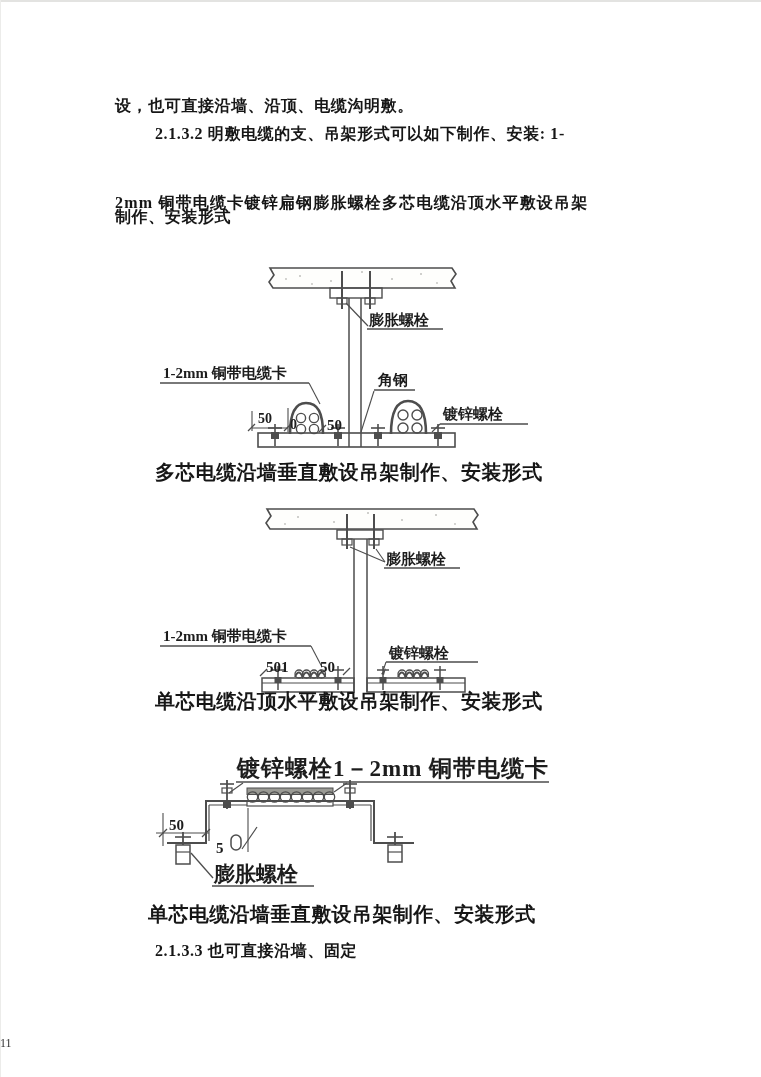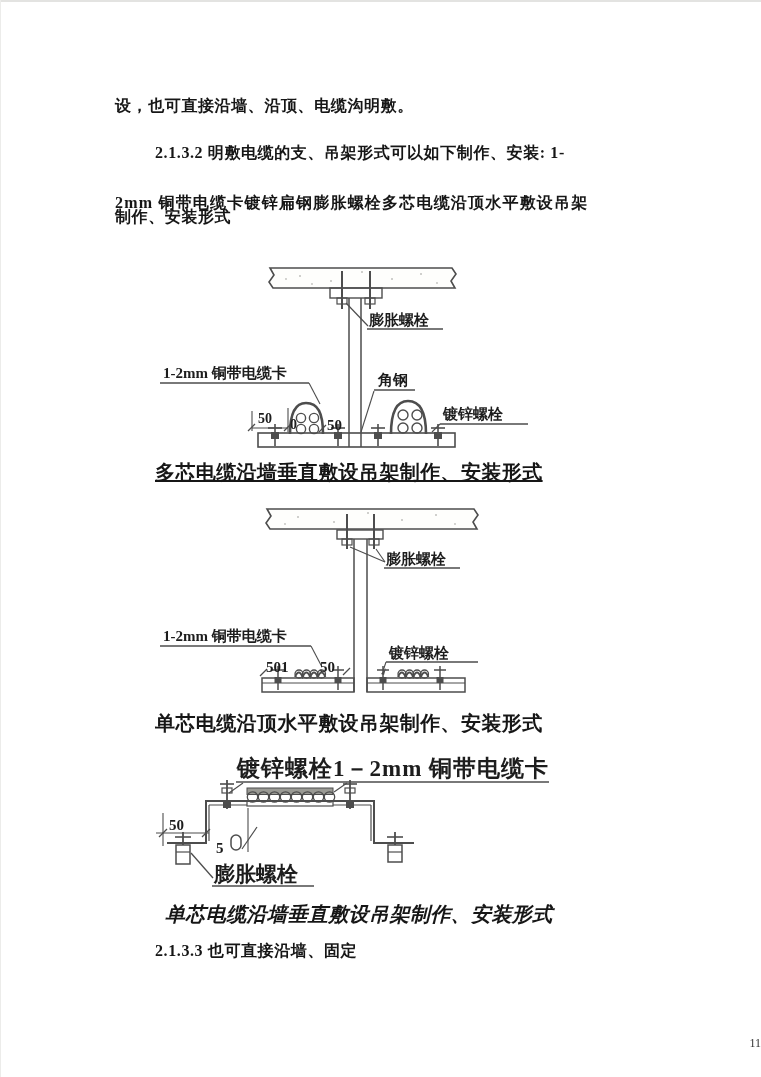--- a/index.html
+++ b/index.html
@@ -4,38 +4,38 @@
 <style>
   html,body{margin:0;padding:0;}
   body{
     width:761px;height:1077px;background:#ffffff;position:relative;overflow:hidden;
     font-family:"Liberation Serif","DejaVu Serif",serif;color:#161616;
   }
   .edge-top{position:absolute;left:0;top:0;width:761px;height:2px;background:#e3e3e1;}
   .edge-left{position:absolute;left:0;top:0;width:1px;height:1077px;background:#ececea;}
   .bodyline{position:absolute;font-size:16px;font-weight:600;white-space:nowrap;letter-spacing:0.6px;}
   .caption{position:absolute;font-size:20px;font-weight:700;white-space:nowrap;letter-spacing:0.4px;}
-  .pagenum{position:absolute;top:1036px;left:0;width:761px;text-align:right;font-size:12px;color:#333;}
+  .pagenum{position:absolute;top:1036px;left:0;width:761px;text-align:left;font-size:12px;color:#333;}
   svg{position:absolute;overflow:visible;}
   svg text{font-family:"Liberation Serif","DejaVu Serif",serif;fill:#1d1d1d;}
   .dwg{stroke:#4d4d4d;fill:none;}
   .dwgfill{fill:#4d4d4d;stroke:none;}
   .slab{fill:#fefefc;stroke:#4d4d4d;}
   .speck{fill:#8f8f8a;opacity:.55;stroke:none;}
   .lbl{font-size:15px;font-weight:600;}
   .dim{font-size:14px;font-weight:600;}
 </style>
 </head>
 <body>
 
 <div class="edge-top"></div>
 <div class="edge-left"></div>
 
 <div class="bodyline" style="left:115px;top:96px;">设，也可直接沿墙、沿顶、电缆沟明敷。</div>
-<div class="bodyline" style="left:155px;top:143px;">2.1.3.2 明敷电缆的支、吊架形式可以如下制作、安装: 1-</div>
+<div class="bodyline" style="left:155px;top:124px;">2.1.3.2 明敷电缆的支、吊架形式可以如下制作、安装: 1-</div>
 <div class="bodyline" style="left:115px;top:193px;letter-spacing:1.2px;">2mm 铜带电缆卡镀锌扁钢膨胀螺栓多芯电缆沿顶水平敷设吊架</div>
 <div class="bodyline" style="left:115px;top:207px;">制作、安装形式</div>
 
 <svg style="left:150px;top:255px;" width="385" height="200" viewBox="150 255 385 200">
   <g>
     <path class="slab" stroke-width="1.6" d="M272,268 L452,268 l4,6 -5,7 4,7 L273,288 l-4,-6 5,-7 -4,-7 Z"></path>
     <circle class="speck" cx="300" cy="276" r="1"></circle>
       <circle class="speck" cx="331" cy="281" r="1"></circle>
     <circle class="speck" cx="362" cy="272" r="1"></circle>
       <circle class="speck" cx="392" cy="279" r="1"></circle>
@@ -123,21 +123,21 @@
     <line class="dwg" stroke-width="1.1" x1="288" y1="408" x2="288" y2="432"></line>
     <line class="dwg" stroke-width="1.1" x1="252" y1="428" x2="288" y2="428"></line>
     <line class="dwg" stroke-width="1.2" x1="248" y1="431" x2="255" y2="424"></line>
     <line class="dwg" stroke-width="1.2" x1="284" y1="431" x2="291" y2="424"></line>
     <text class="dim" x="258" y="423">50</text>
     <text class="dim" x="290" y="429">0</text>
     <line class="dwg" stroke-width="1.2" x1="319" y1="432" x2="326" y2="425"></line>
     <text class="dim" x="327" y="430" style="font-size:15px">50</text>
   </g>
 </svg>
-<div class="caption" style="left:155px;top:459px;text-decoration:underline;">多芯电缆沿墙垂直敷设吊架制作、安装形式</div>
+<div class="caption" style="left:155px;top:459px;">多芯电缆沿墙垂直敷设吊架制作、安装形式</div>
 
 <svg style="left:150px;top:500px;" width="385" height="200" viewBox="150 500 385 200">
   <g>
     <path class="slab" stroke-width="1.6" d="M269,509 L474,509 l4,6 -5,7 4,7 L270,529 l-4,-6 5,-7 -4,-7 Z"></path>
     <circle class="speck" cx="298" cy="517" r="1"></circle>
       <circle class="speck" cx="334" cy="522" r="1"></circle>
     <circle class="speck" cx="368" cy="513" r="1"></circle>
       <circle class="speck" cx="402" cy="520" r="1"></circle>
     <circle class="speck" cx="436" cy="515" r="1"></circle>
       <circle class="speck" cx="455" cy="524" r="0.9"></circle>
@@ -217,21 +217,21 @@
     <line class="dwg" stroke-width="1.1" x1="386" y1="662" x2="383" y2="671"></line>
     <path class="dwgfill" d="M381,674 l5,-6 -2,7 Z"></path>
   </g>
   <g>
     <line class="dwg" stroke-width="1.2" x1="260" y1="676" x2="267" y2="669"></line>
     <text class="dim" x="266" y="672" style="font-size:15px">501</text>
     <text class="dim" x="320" y="672" style="font-size:15px">50</text>
     <line class="dwg" stroke-width="1.2" x1="343" y1="675" x2="350" y2="668"></line>
   </g>
 </svg>
-<div class="caption" style="left:155px;top:710px;font-family:Liberation Serif, serif;">单芯电缆沿顶水平敷设吊架制作、安装形式</div>
+<div class="caption" style="left:155px;top:688px;font-family:Liberation Serif, serif;">单芯电缆沿顶水平敷设吊架制作、安装形式</div>
 
 <svg style="left:150px;top:748px;" width="410" height="150" viewBox="150 748 410 150">
   <g>
     <text x="237" y="776" style="font-size:23px;font-weight:700;letter-spacing:1px;">镀锌螺栓1－2mm 铜带电缆卡</text>
     <line class="dwg" stroke-width="1.5" x1="236" y1="782" x2="549" y2="782"></line>
     <line class="dwg" stroke-width="1.1" x1="243" y1="783" x2="229" y2="793"></line>
     <line class="dwg" stroke-width="1.1" x1="347" y1="783" x2="334" y2="792"></line>
   </g>
   <g>
     <path class="dwg" stroke-width="2" d="M167,843 L206,843 L206,801 L374,801 L374,843 L414,843"></path>
@@ -286,17 +286,17 @@
     <rect class="dwg" stroke-width="1.5" x="231" y="835" width="10" height="15" rx="5" fill="#fff"></rect>
     <line class="dwg" stroke-width="1.1" x1="248" y1="808" x2="248" y2="852"></line>
     <line class="dwg" stroke-width="1.2" x1="242" y1="849" x2="257" y2="827"></line>
   </g>
   <g>
     <line class="dwg" stroke-width="1.3" x1="191" y1="853" x2="213" y2="878"></line>
     <text x="214" y="881" style="font-size:21px;font-weight:700;">膨胀螺栓</text>
     <line class="dwg" stroke-width="1.6" x1="212" y1="886" x2="314" y2="886"></line>
   </g>
 </svg>
-<div class="caption" style="left:165px;top:901px;font-style:italic;">单芯电缆沿墙垂直敷设吊架制作、安装形式</div>
+<div class="caption" style="left:148px;top:901px;">单芯电缆沿墙垂直敷设吊架制作、安装形式</div>
 
 <div class="bodyline" style="left:155px;top:941px;">2.1.3.3 也可直接沿墙、固定</div>
 
 <div class="pagenum">11</div>
 
 </body></html>

